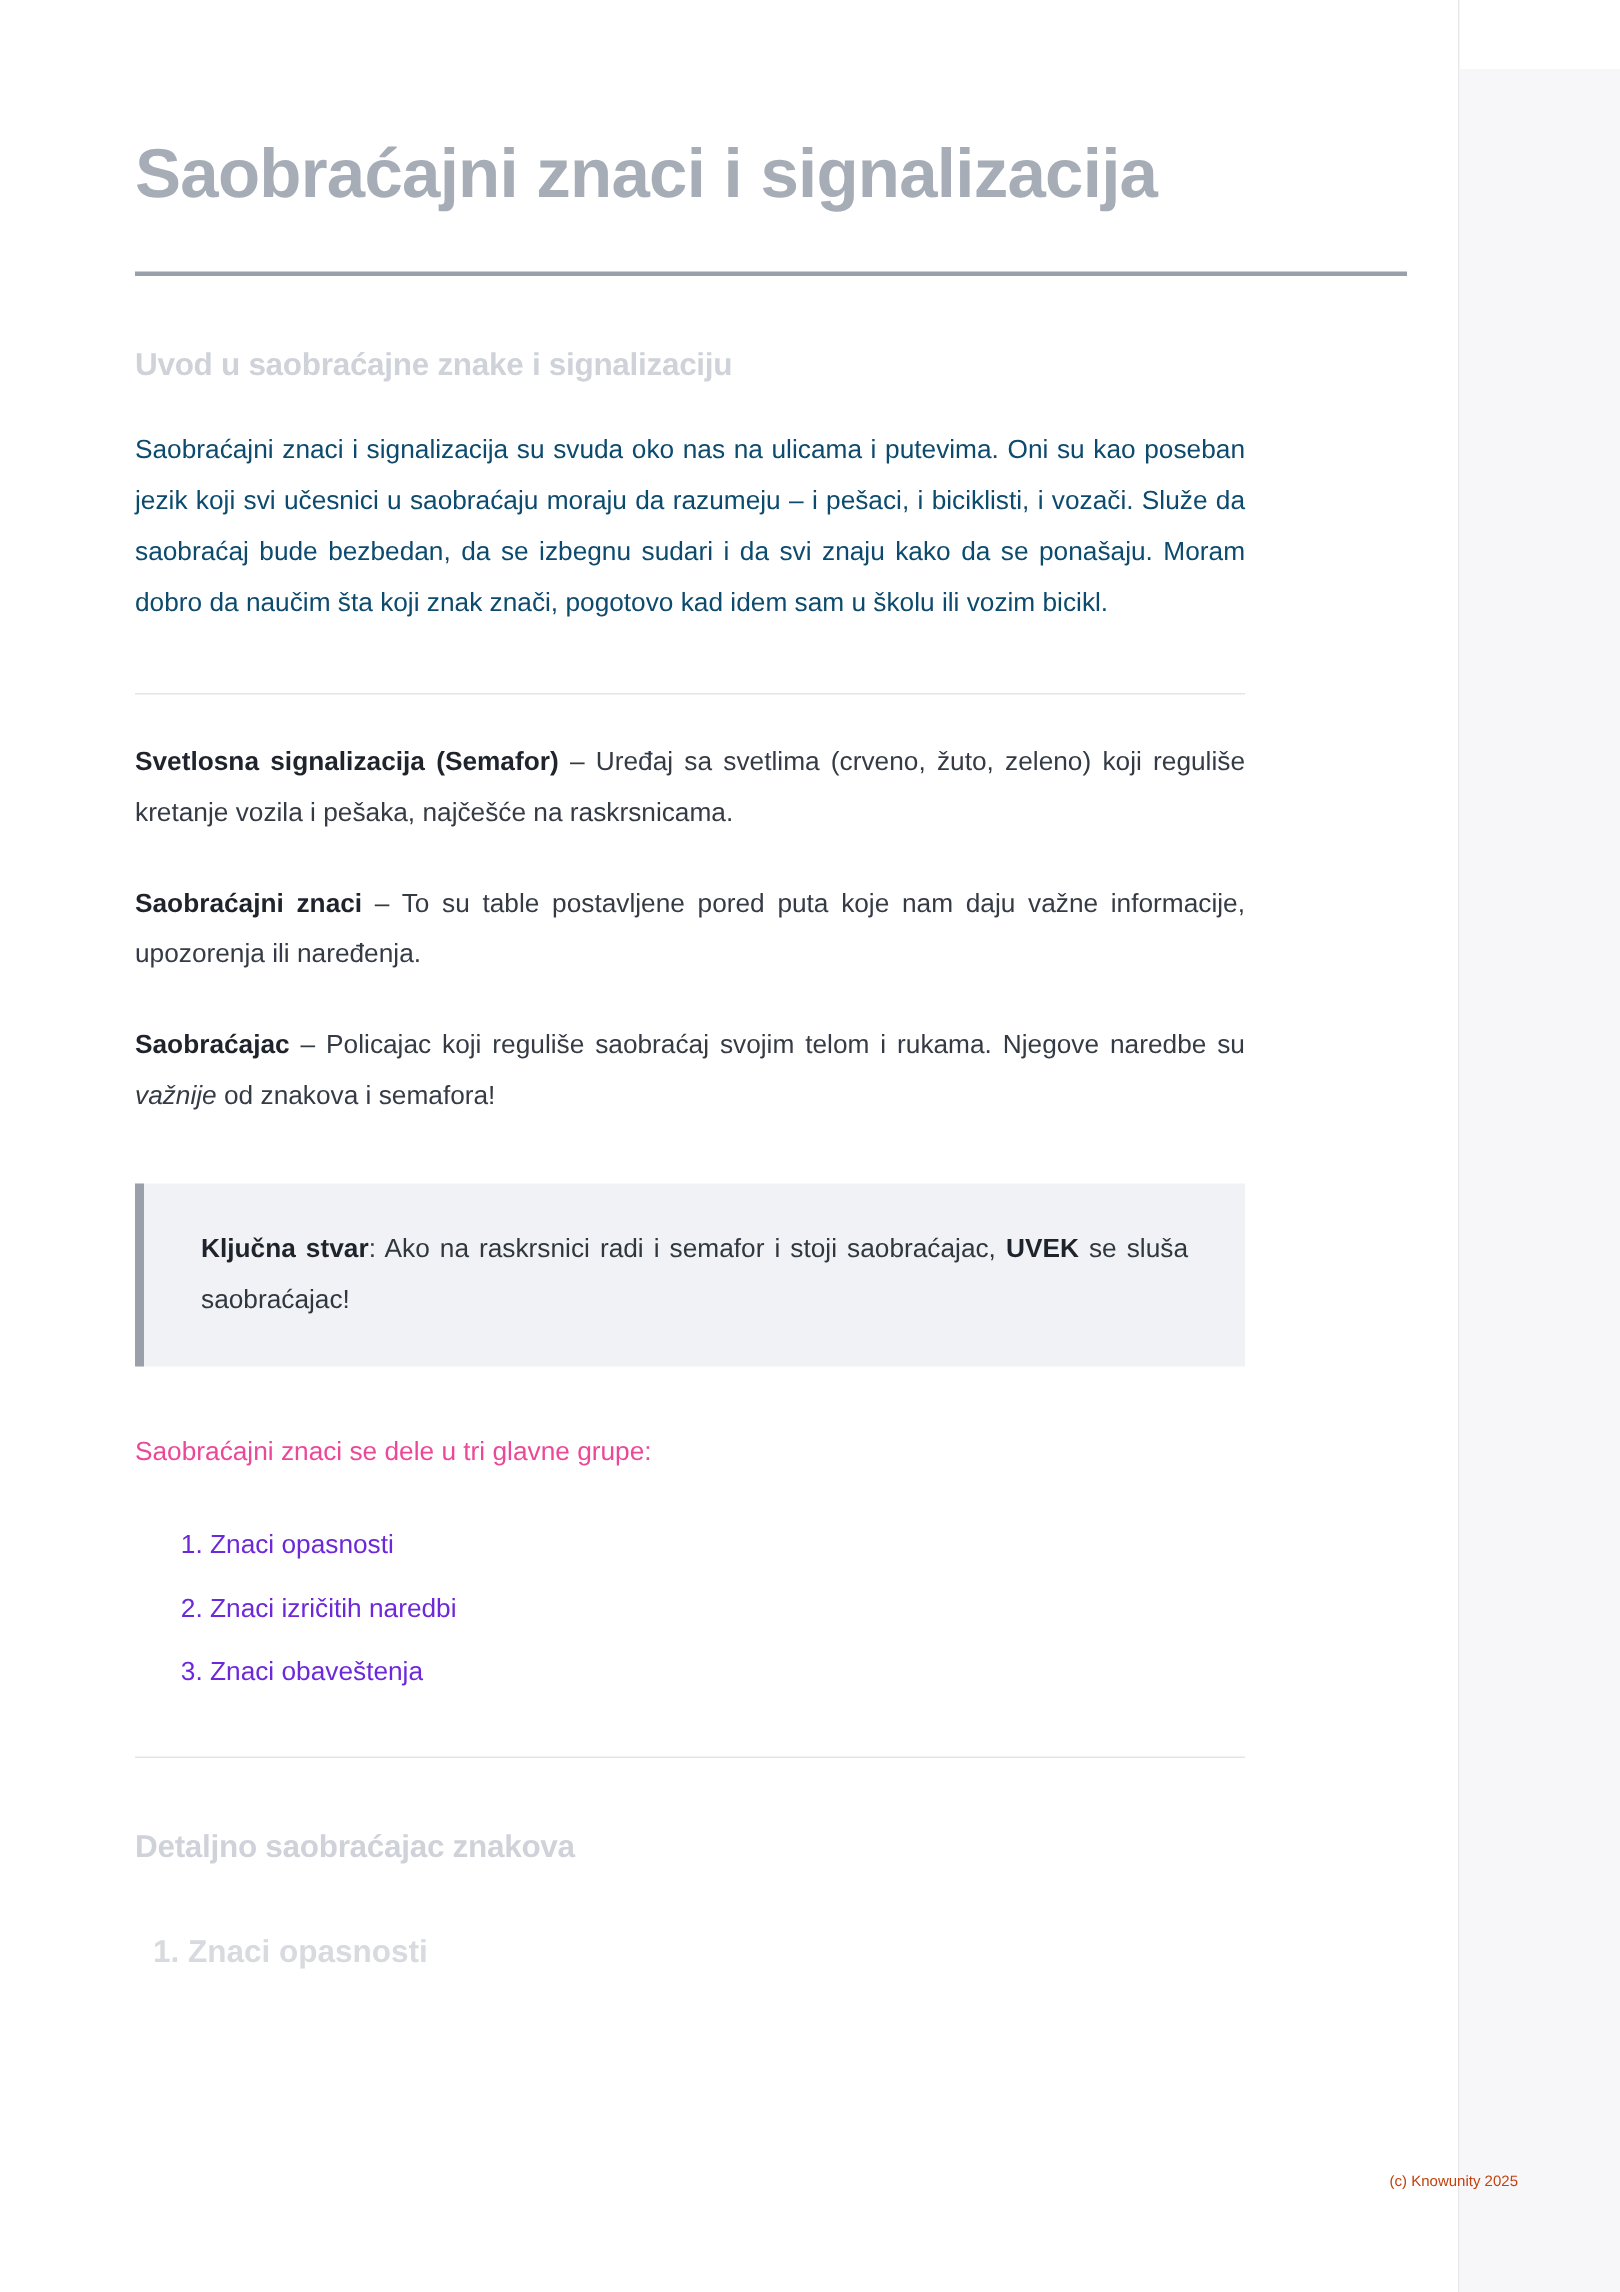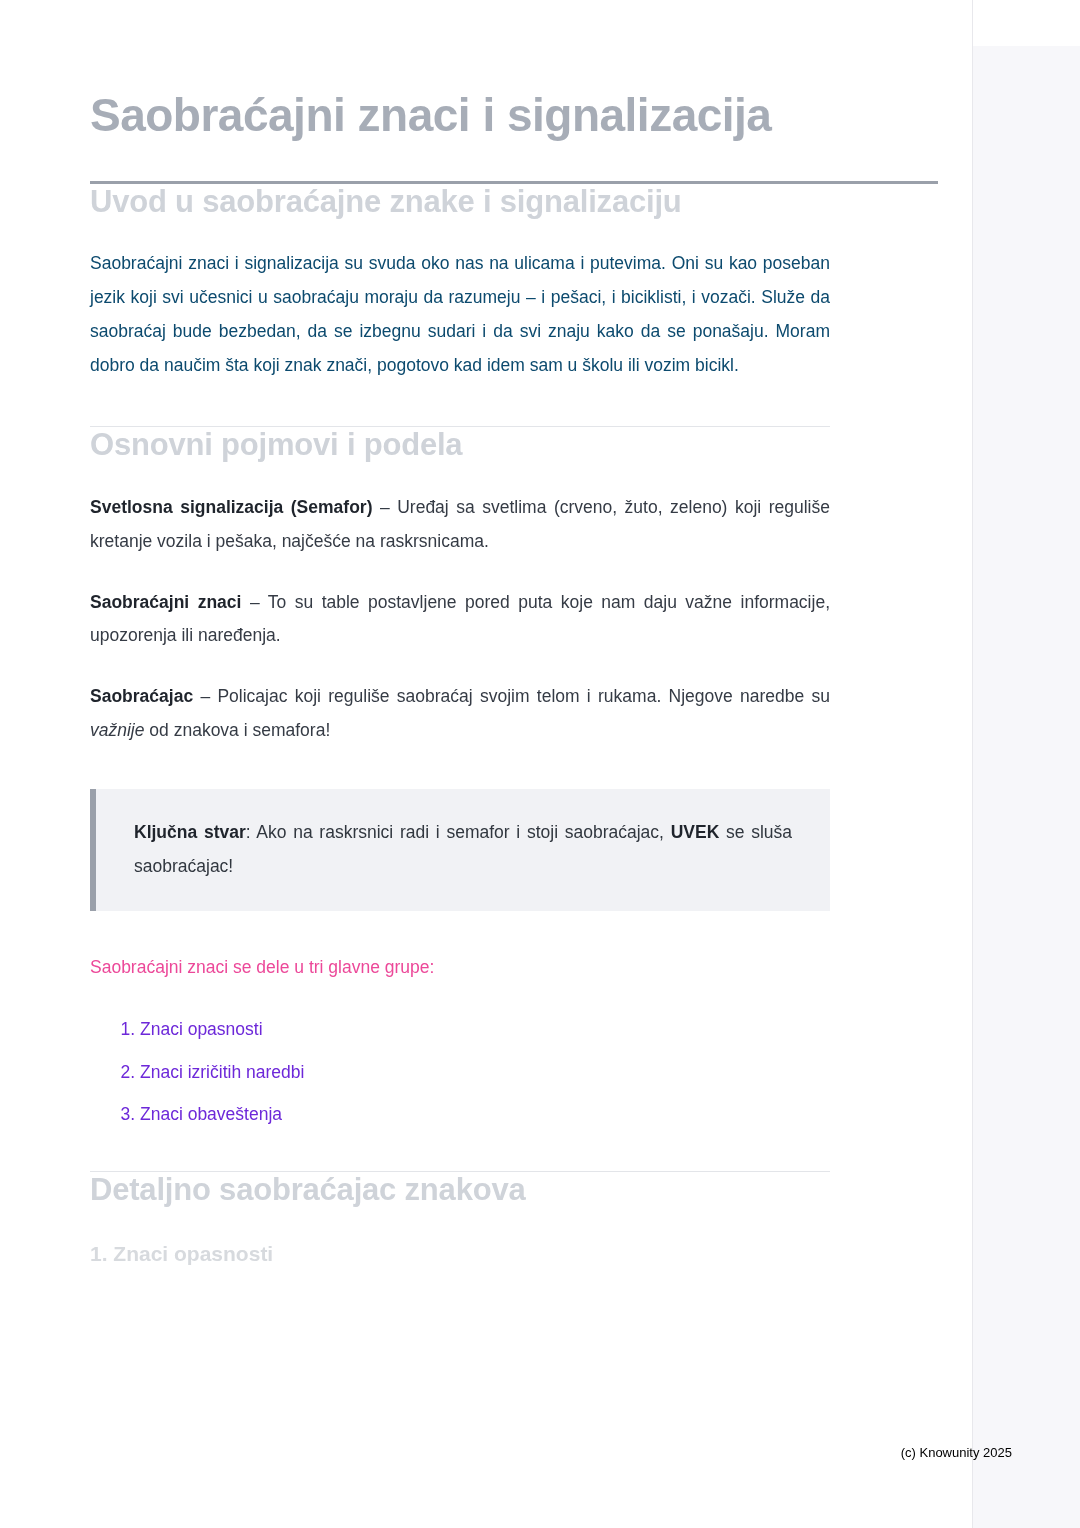--- a/index.html
+++ b/index.html
@@ -58,27 +58,28 @@
     letter-spacing: -0.5px;
   }
   .title-rule {
     margin-top: 36px;
     height: 3px;
     background: #9aa0aa;
     width: 848px;
   }
   h2.section-heading {
     margin: 0;
-    font-size: 31px;
+    padding-top: 48px;
+    font-size: 21px;
     font-weight: bold;
     color: #cfd3d9;
     letter-spacing: -0.2px;
   }
   h3.sub-heading {
-    margin: 0;
+    margin: 12px;
     padding-top: 34px;
     font-size: 21px;
     font-weight: bold;
     color: #d7dade;
   }
   p.body-text {
     margin: 0;
     padding-top: 26px;
     font-size: 17.5px;
     line-height: 1.95;
@@ -134,22 +135,22 @@
     color: #6d28d9;
   }
   ol.groups li {
     padding-top: 16px;
     line-height: 1.5;
   }
   .footer-note {
     position: absolute;
     right: 68px;
     bottom: 68px;
-    font-size: 13px;
-    color: #000000;
+    font-size: 10px;
+    color: #c2410c;
     margin-left: 16px;
   }
 </style>
 </head>
 <body>
 
 <div class="page">
 
   <div class="right-strip">
     <div class="right-strip-inner"></div>
@@ -160,21 +161,20 @@
     <h1 class="doc-title">Saobraćajni znaci i signalizacija</h1>
 
     <div class="title-rule"></div>
 
     <h2 class="section-heading">Uvod u saobraćajne znake i signalizaciju</h2>
 
     <p class="body-text">Saobraćajni znaci i signalizacija su svuda oko nas na ulicama i putevima. Oni su kao poseban jezik koji svi učesnici u saobraćaju moraju da razumeju – i pešaci, i biciklisti, i vozači. Služe da saobraćaj bude bezbedan, da se izbegnu sudari i da svi znaju kako da se ponašaju. Moram dobro da naučim šta koji znak znači, pogotovo kad idem sam u školu ili vozim bicikl.</p>
 
     <div class="divider"></div>
 
-    <h2 class="section-heading">Osnovni pojmovi i podela</h2>
 
     <p class="term">
       <b>Svetlosna signalizacija (Semafor)</b><span> – </span><span>Uređaj sa svetlima (crveno, žuto, zeleno) koji reguliše kretanje vozila i pešaka, najčešće na raskrsnicama.</span>
     </p>
 
     <p class="term">
       <b>Saobraćajni znaci</b><span> – </span><span>To su table postavljene pored puta koje nam daju važne informacije, upozorenja ili naređenja.</span>
     </p>
 
     <p class="term">

